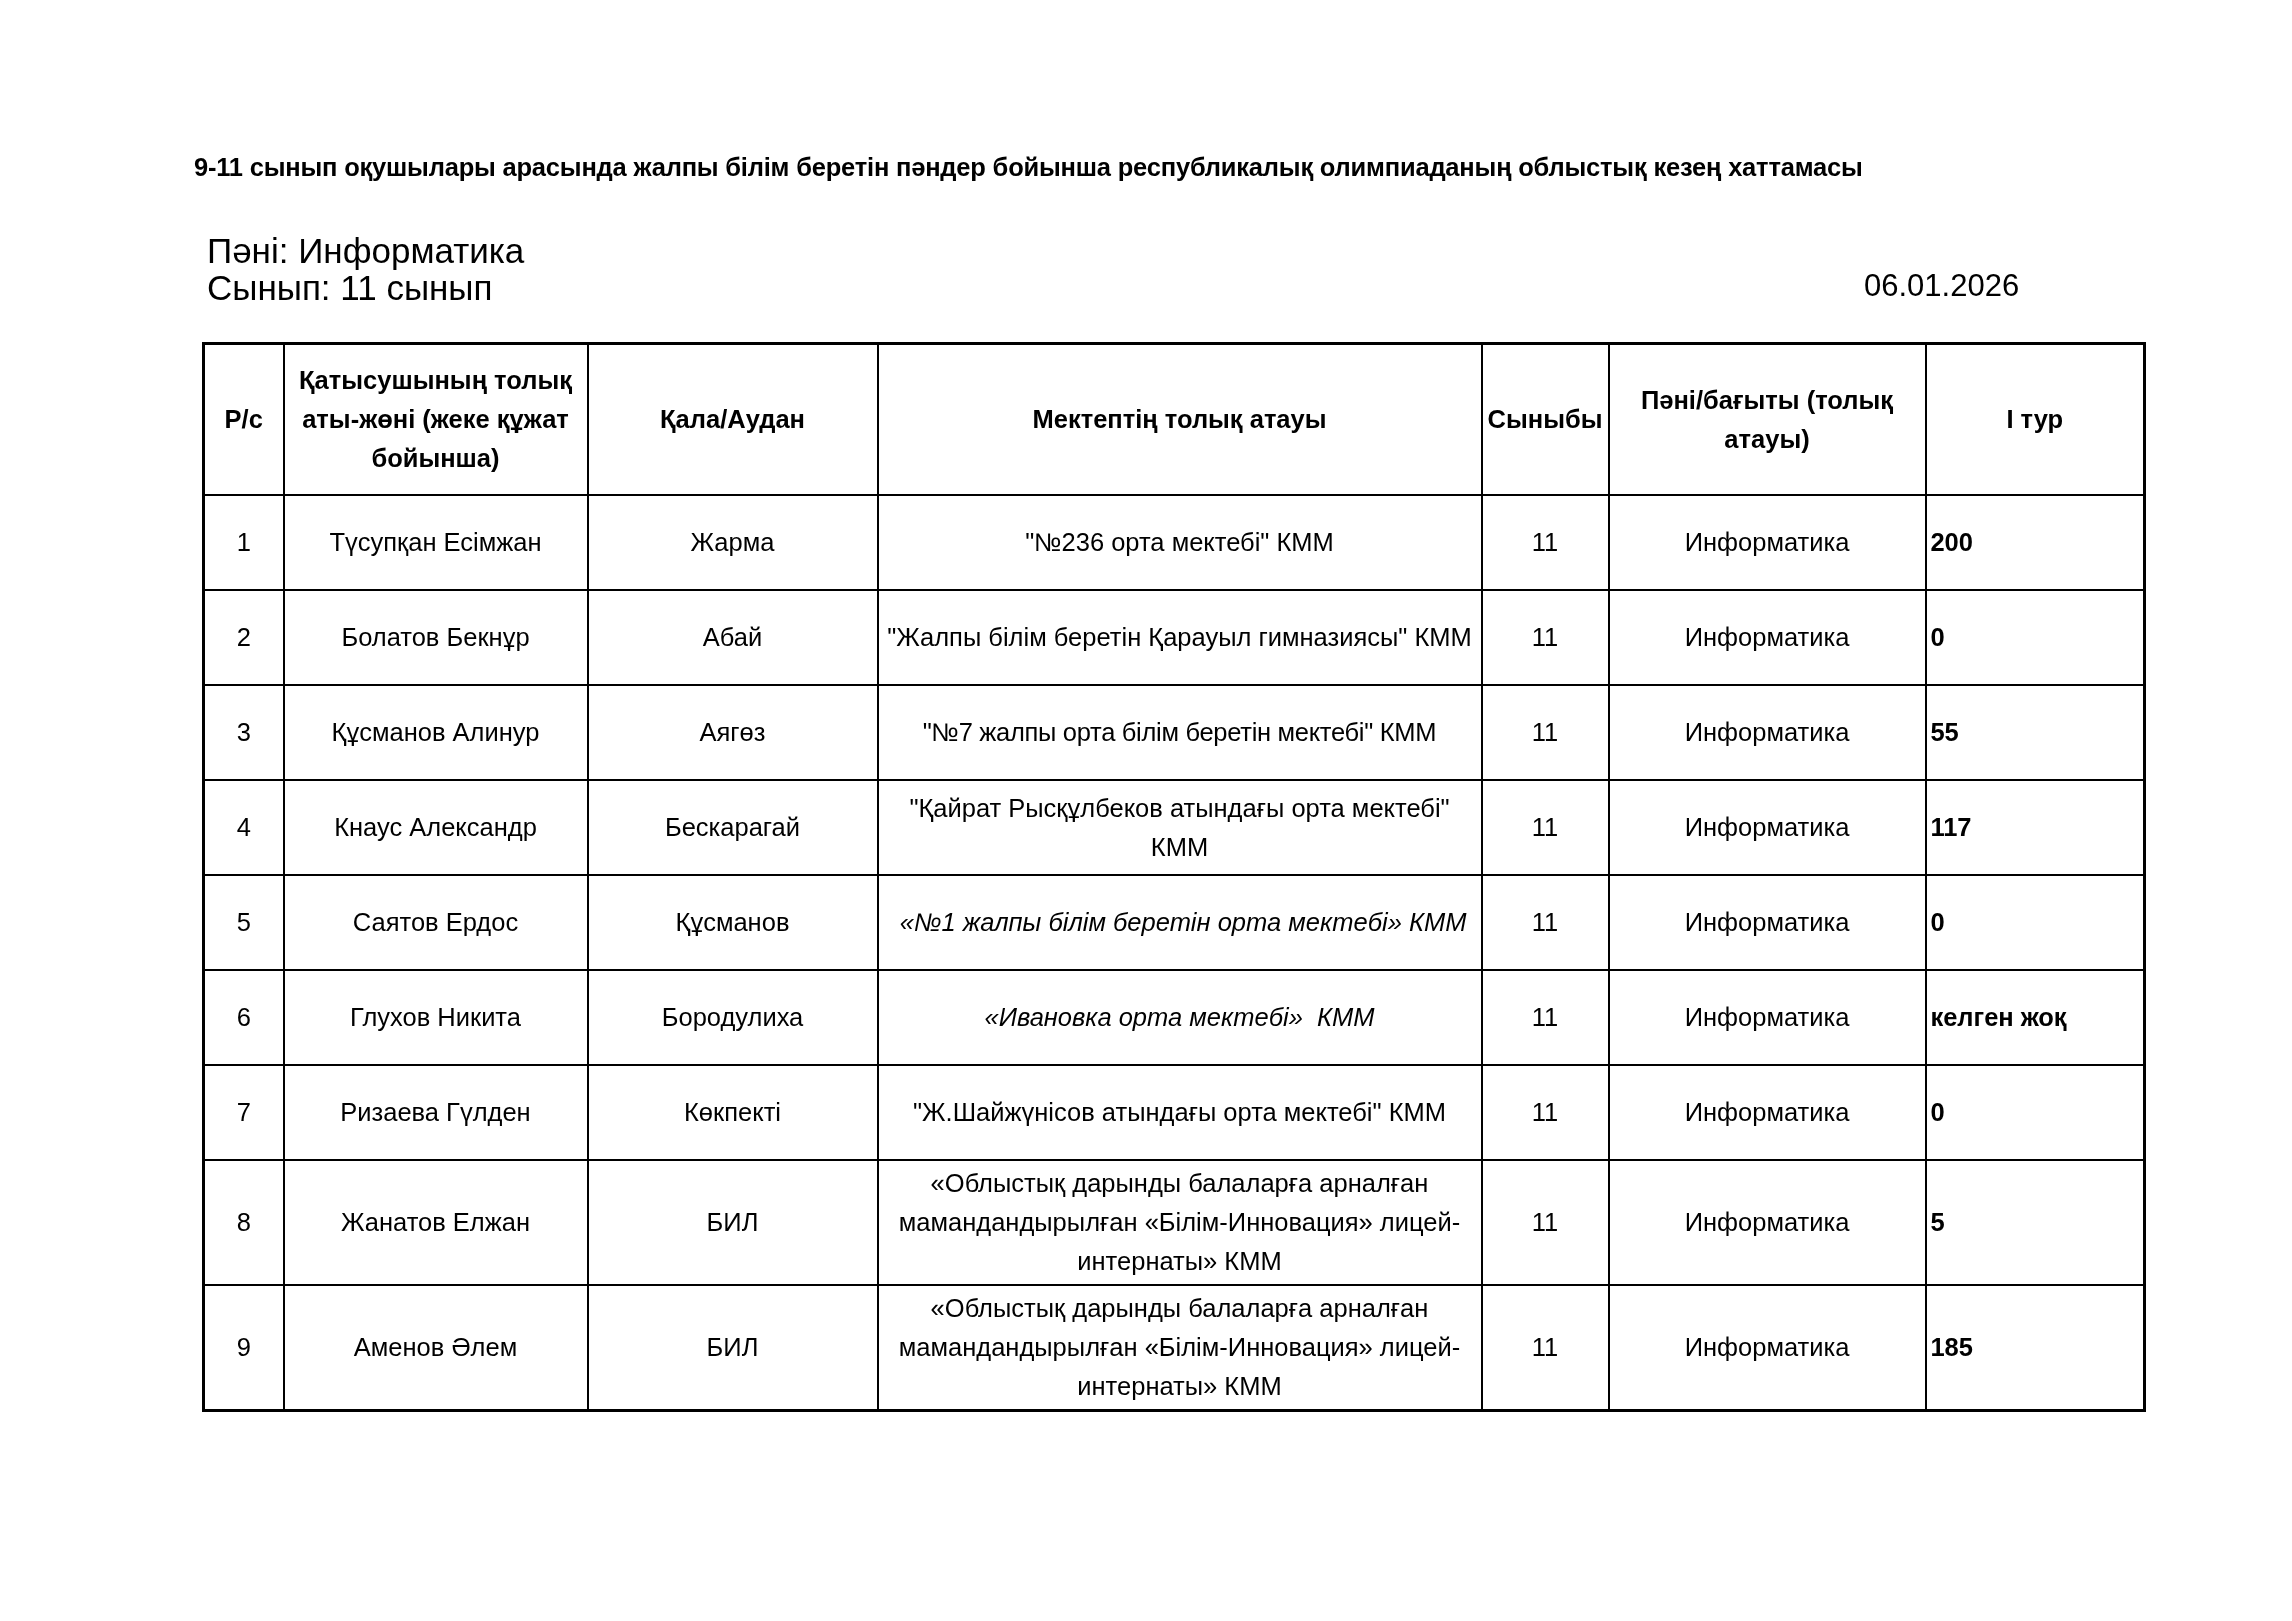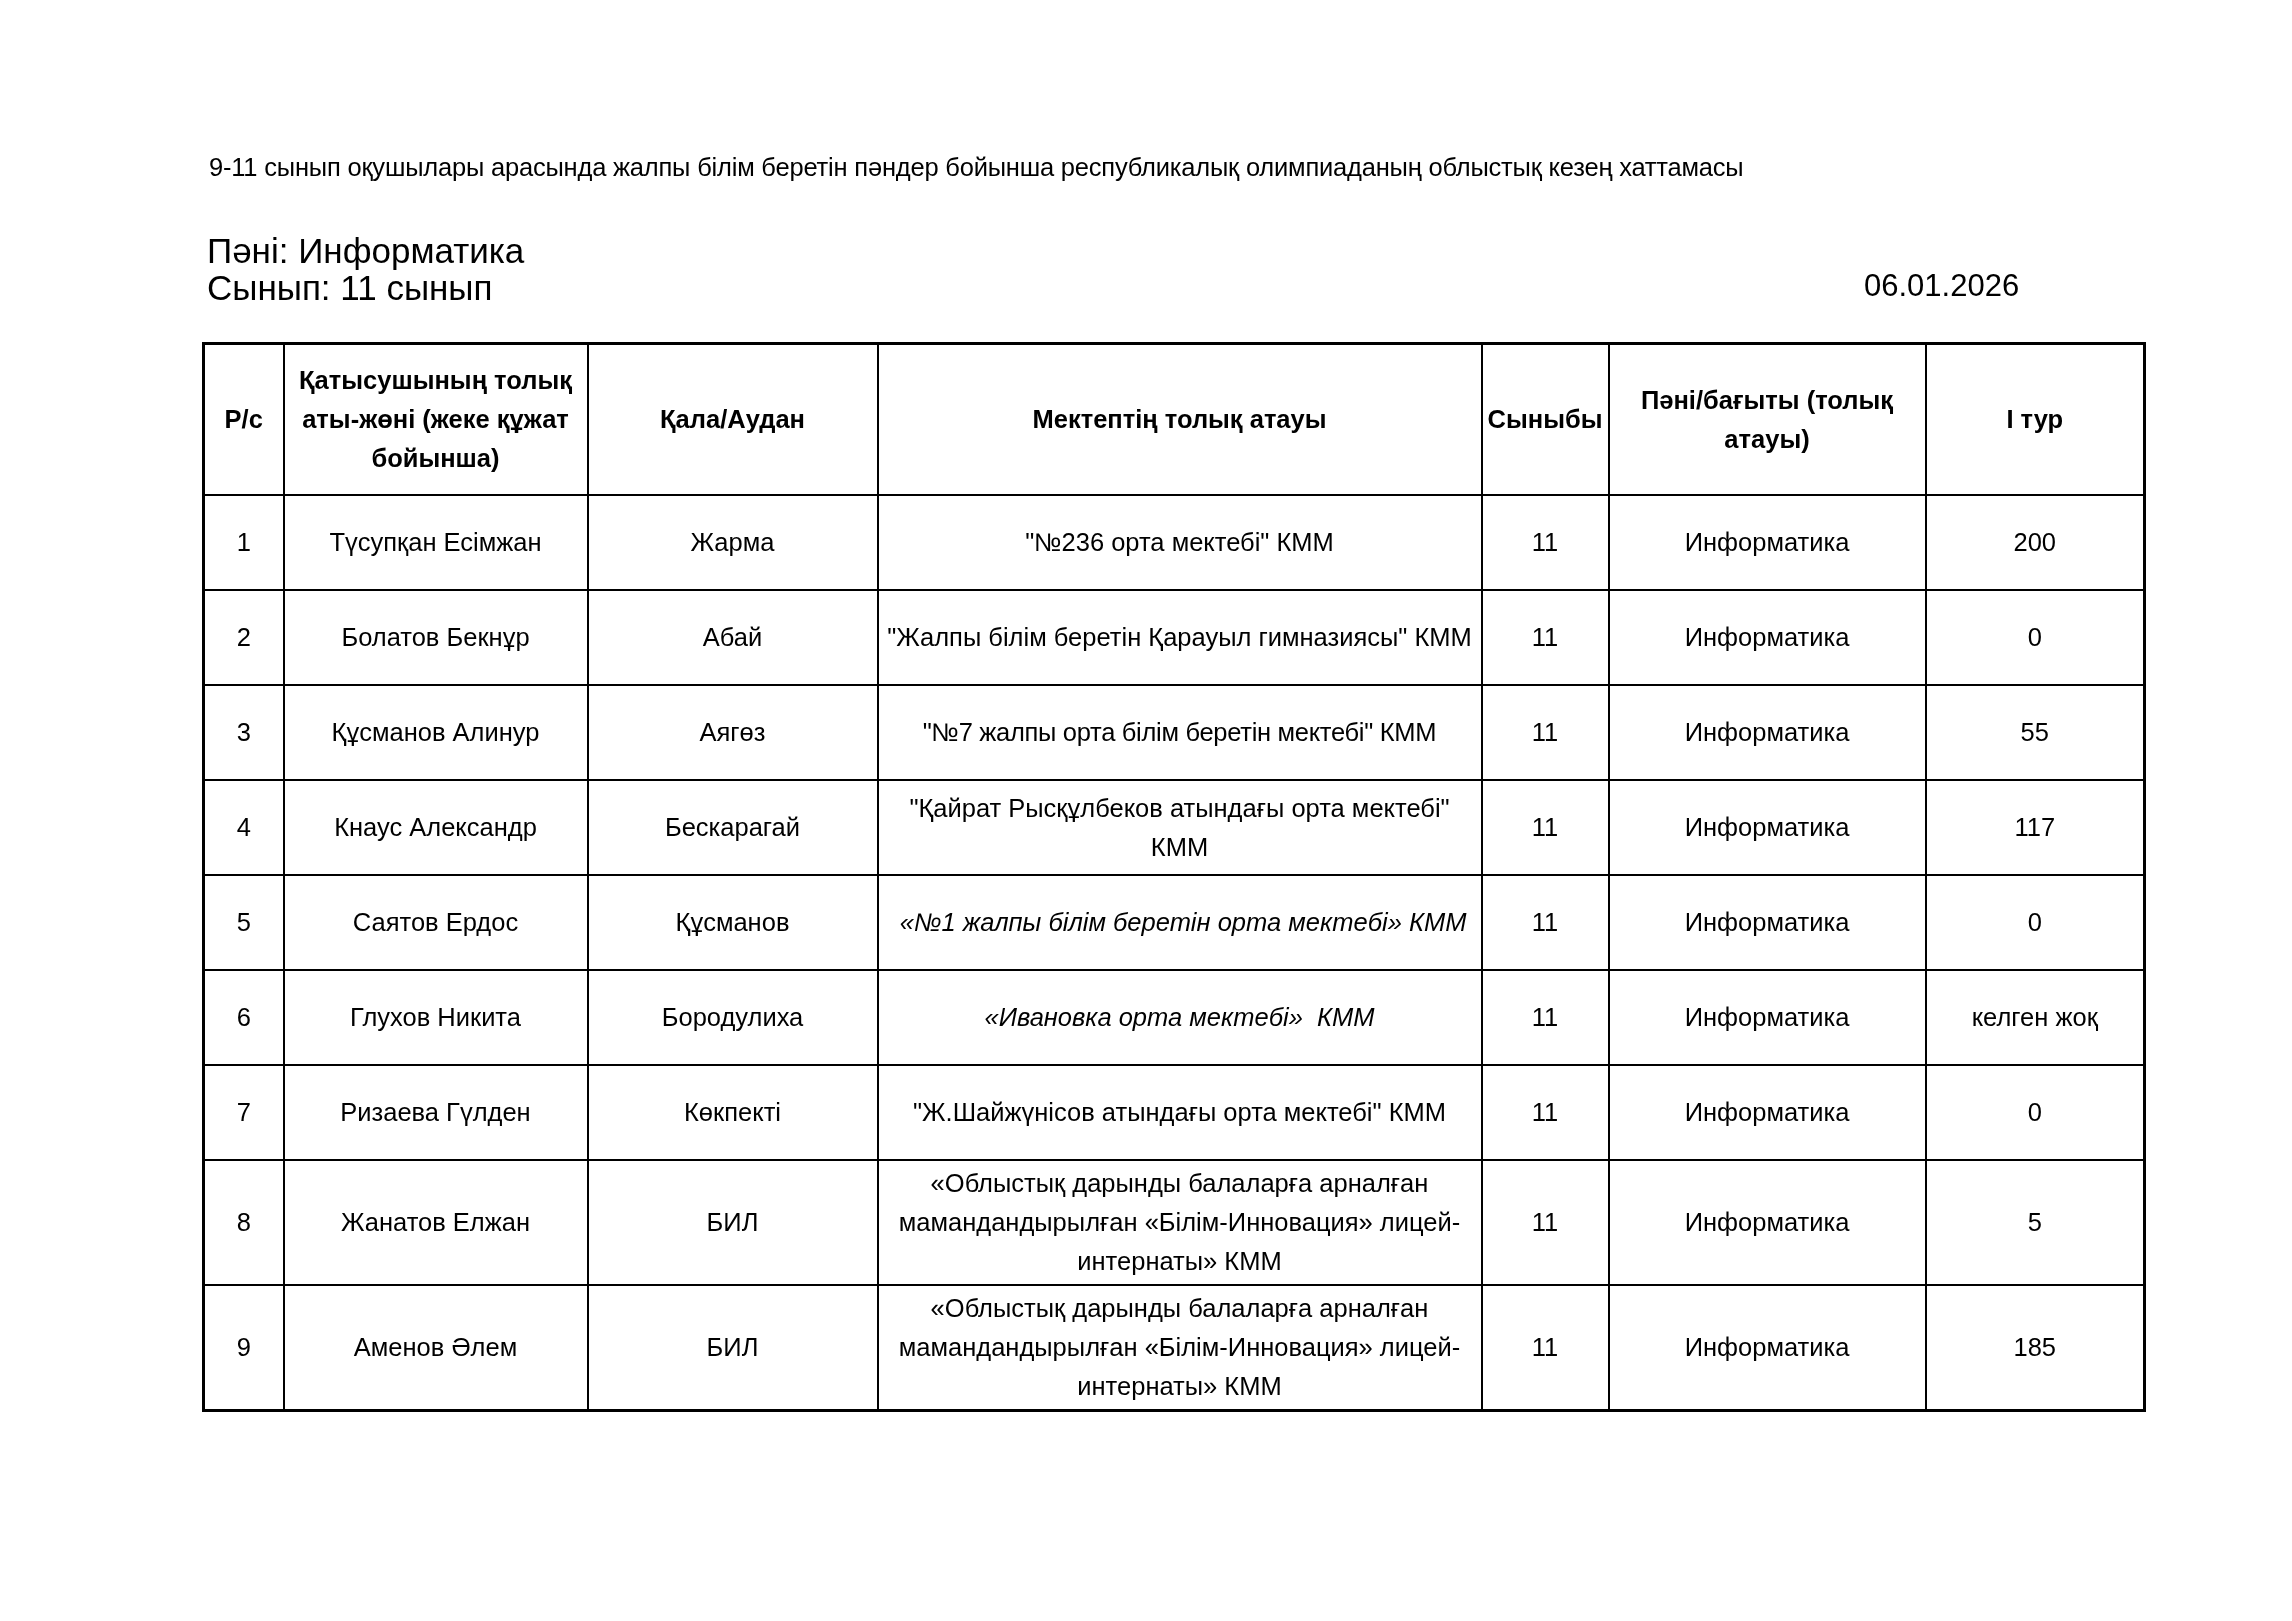--- a/index.html
+++ b/index.html
@@ -10,24 +10,24 @@
     body {
       width: 2293px;
       height: 1621px;
       position: relative;
       overflow: hidden;
       font-family: "Liberation Sans", "DejaVu Sans", sans-serif;
       color: #000000;
     }
     .page-title {
       position: absolute;
-      left: 209px;
+      left: 194px;
       top: 153px;
       font-size: 25.5px;
-      font-weight: normal;
+      font-weight: bold;
       letter-spacing: -0.2px;
       white-space: nowrap;
       text-align: center;
     }
     .meta-line {
       position: absolute;
       left: 207px;
       font-size: 35px;
       font-weight: normal;
       white-space: nowrap;
@@ -59,21 +59,21 @@
       vertical-align: middle;
       overflow: hidden;
     }
     table.protocol th {
       font-weight: bold;
       text-align: center;
       height: 149px;
     }
     table.protocol td.c { text-align: center; }
     table.protocol td.l { text-align: center; }
-    table.protocol td.b { font-weight: normal; text-align: center; }
+    table.protocol td.b { font-weight: bold; }
     tr.h1 td { height: 93px; }
     tr.h3 td { height: 123px; }
     col.c-num { width: 80px; }
     col.c-name { width: 304px; }
     col.c-city { width: 290px; }
     col.c-school { width: 604px; }
     col.c-grade { width: 127px; }
     col.c-subject { width: 317px; }
     col.c-score { width: 219px; }
   </style>

